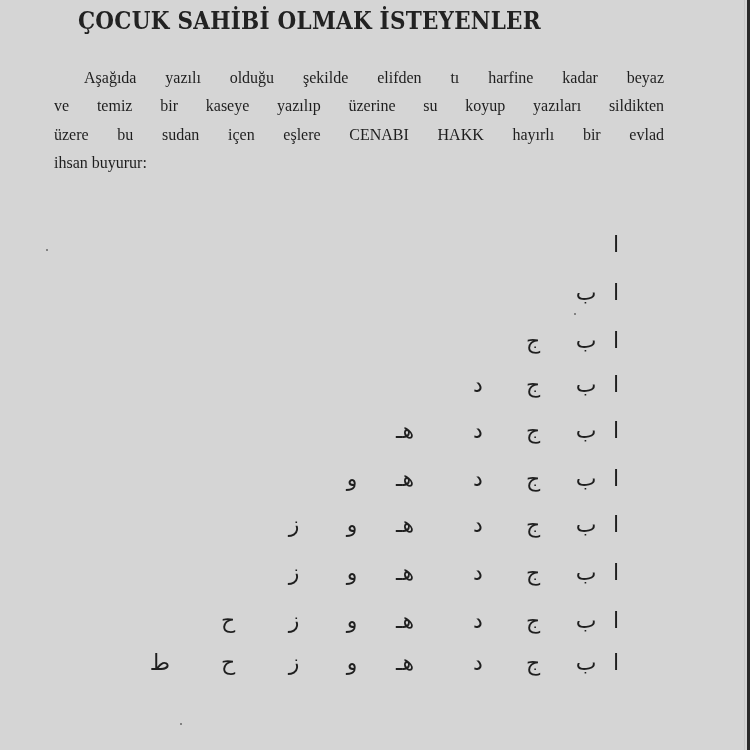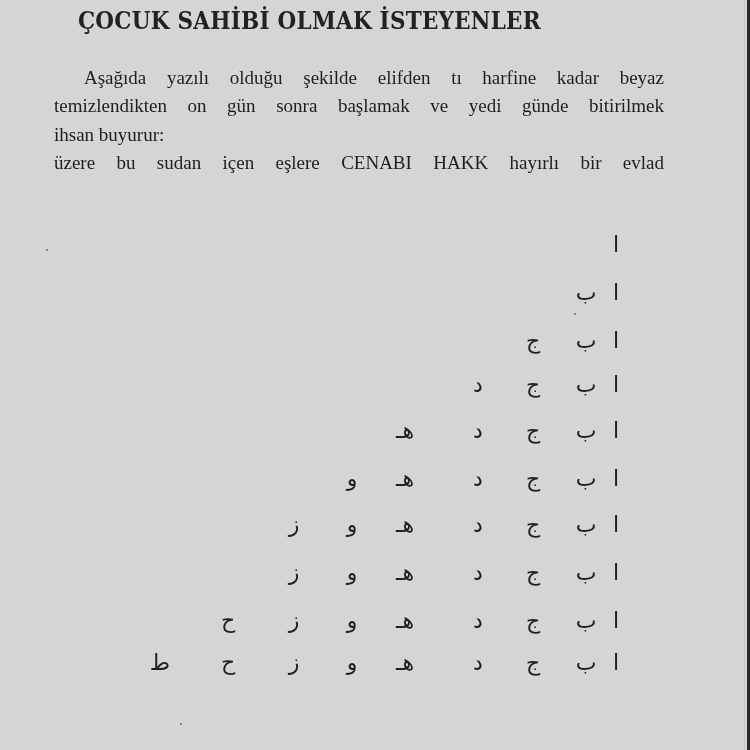--- a/index.html
+++ b/index.html
@@ -1,37 +1,37 @@
 <!DOCTYPE html>
 <html><head>
 <meta charset="utf-8">
 <style>
   html, body { margin:0; padding:0; }
   body { width:750px; height:750px; background:#d5d5d5; position:relative; overflow:hidden; font-family:"Liberation Serif", serif; color:#1c1c1c; }
   .title { position:absolute; left:78px; top:6px; font-family:"DejaVu Serif", serif; font-weight:900; font-size:25px; letter-spacing:0.3px; color:#222; transform:scaleX(0.86); transform-origin:left top; white-space:nowrap; }
-  .para { position:absolute; left:84px; top:64px; width:580px; font-size:19px; line-height:28.3px; text-align:justify; color:#1e1e1e; }
+  .para { position:absolute; left:84px; top:64px; width:580px; font-size:16px; line-height:28.3px; text-align:justify; color:#1e1e1e; }
   .line { display:block; white-space:nowrap; text-align:justify; text-align-last:justify; }
   .line.last { text-align-last:left; }
   .line.first { padding-left:0; }
   .abjad { position:absolute; left:0; top:0; width:750px; height:750px; }
   .ch { position:absolute; font-family:"DejaVu Sans", sans-serif; font-size:22px; color:#1f1f1f; transform:translateX(-50%); line-height:1; }
   .edge { position:absolute; right:0; top:0; width:3px; height:750px; background:#2a2a2a; }
   .edge2 { position:absolute; right:5px; top:0; width:1px; height:750px; background:#c8c8c8; }
   .speck { position:absolute; width:2px; height:2px; background:#666; border-radius:50%; }
 </style>
 </head>
 <body>
 
 <div class="title">ÇOCUK SAHİBİ OLMAK İSTEYENLER</div>
 
 <div class="para">
   <span class="line first" style="padding-left:0;">Aşağıda  yazılı  olduğu şekilde elifden tı harfine kadar beyaz</span>
-  <span class="line" style="margin-left:-30px;">temizlendikten  on  gün  sonra  başlamak ve yedi günde bitirilmek</span>
+  <span class="line" style="margin-left:-30px;">ve  temiz  bir  kaseye  yazılıp  üzerine   su koyup yazıları sildikten</span>
+  <span class="line" style="margin-left:-30px;">üzere  bu  sudan  içen  eşlere  CENABI  HAKK  hayırlı   bir evlad</span>
   <span class="line last" style="margin-left:-30px;">ihsan buyurur:</span>
-  <span class="line" style="margin-left:-30px;">üzere  bu  sudan  içen  eşlere  CENABI  HAKK  hayırlı   bir evlad</span>
 </div>
 
 <div class="abjad" id="abjad">
     <span class="ch" style="left: 616px; top: 234px;">ا</span>
     <span class="ch" style="left: 616px; top: 282px;">ا</span>
     <span class="ch" style="left: 586px; top: 282px;">ب</span>
     <span class="ch" style="left: 616px; top: 330px;">ا</span>
     <span class="ch" style="left: 586px; top: 330px;">ب</span>
     <span class="ch" style="left: 533px; top: 330px;">ج</span>
     <span class="ch" style="left: 616px; top: 374px;">ا</span>

